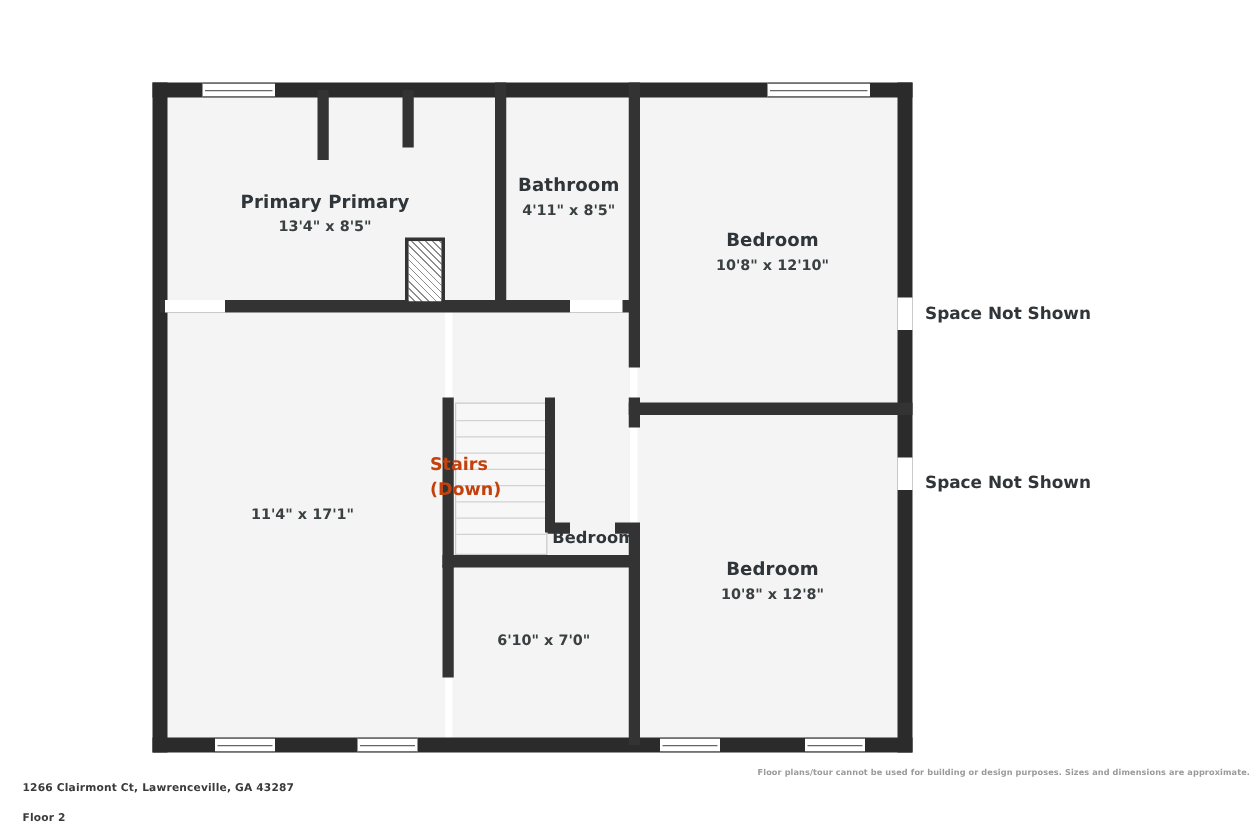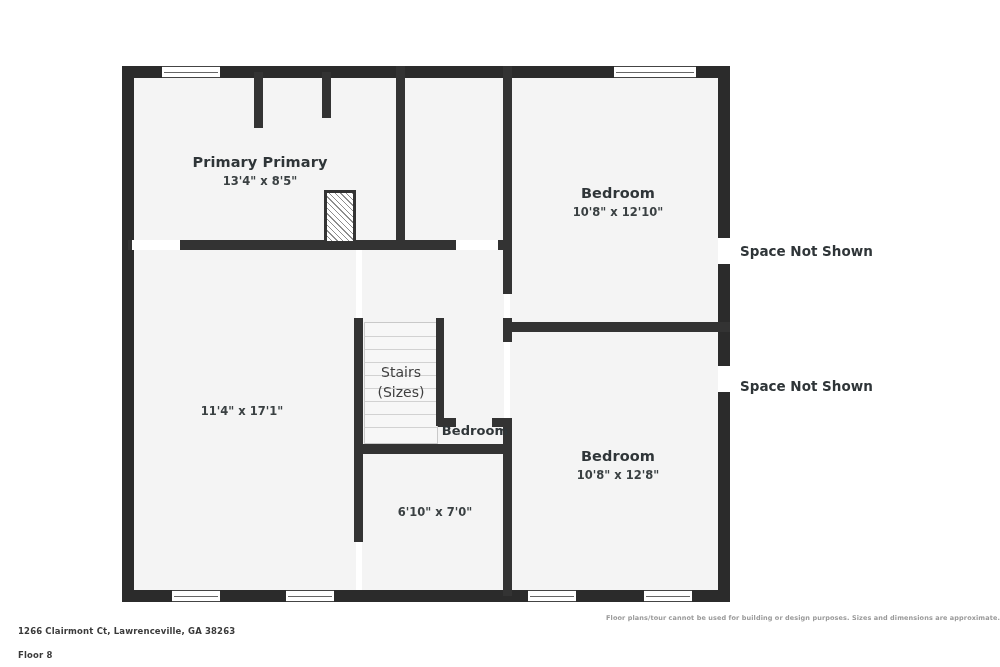--- a/index.html
+++ b/index.html
@@ -100,24 +100,24 @@
   }
   .stair-step {
     position: absolute;
     left: 0; right: 0;
     height: 1px;
     background: #d2d2d2;
   }
   #stairs-label {
     position: absolute;
     width: 100%;
-    text-align: center;
+    text-align: left;
     font-size: 14px;
-    font-weight: 400;
-    color: #404040;
+    font-weight: 700;
+    color: #c2410c;
     line-height: 1.45;
   }
 
   
   #chase {
     position: absolute;
     box-sizing: border-box;
     border: 3px solid #333;
   }
   #chase .fill {
@@ -234,28 +234,32 @@
     <div class="stair-step" style="top:65px;"></div>
     <div class="stair-step" style="top:78px;"></div>
     <div class="stair-step" style="top:91px;"></div>
     <div class="stair-step" style="top:104px;"></div>
   </div>
 
   <div class="wall" style="left:436px; top:318px; width:8px; height:108px;"></div>
 
   <div id="stairs-label" style="left:344px; top:362px; width:114px;">
     <div>Stairs</div>
-    <div>(Sizes)</div>
+    <div>(Down)</div>
   </div>
 
   <div class="room-label" style="left:154px; top:153px; width:212px;">
     <div class="name">Primary Primary</div>
     <div class="dims">13'4" x 8'5"</div>
   </div>
 
+  <div class="room-label" style="left:374px; top:140px; width:162px;">
+    <div class="name">Bathroom</div>
+    <div class="dims">4'11" x 8'5"</div>
+  </div>
 
   <div class="room-label" style="left:536px; top:184px; width:164px;">
     <div class="name">Bedroom</div>
     <div class="dims">10'8" x 12'10"</div>
   </div>
 
   <div class="room-label" style="left:136px; top:403px; width:212px;">
     <div class="dims">11'4" x 17'1"</div>
   </div>
 
@@ -270,15 +274,15 @@
 
   <div class="room-label small" style="left:440px; top:422px; width:70px;">
     <div class="name">Bedroom</div>
   </div>
 
   <div class="note-label" style="left:740px; top:243px;">Space Not Shown</div>
   <div class="note-label" style="left:740px; top:378px;">Space Not Shown</div>
 
 </div>
 
-<div id="footer-address">1266 Clairmont Ct, Lawrenceville, GA 38263</div>
-<div id="footer-floor">Floor 8</div>
+<div id="footer-address">1266 Clairmont Ct, Lawrenceville, GA 43287</div>
+<div id="footer-floor">Floor 2</div>
 <div id="footer-disclaimer">Floor plans/tour cannot be used for building or design purposes. Sizes and dimensions are approximate.</div>
 
 </body></html>

